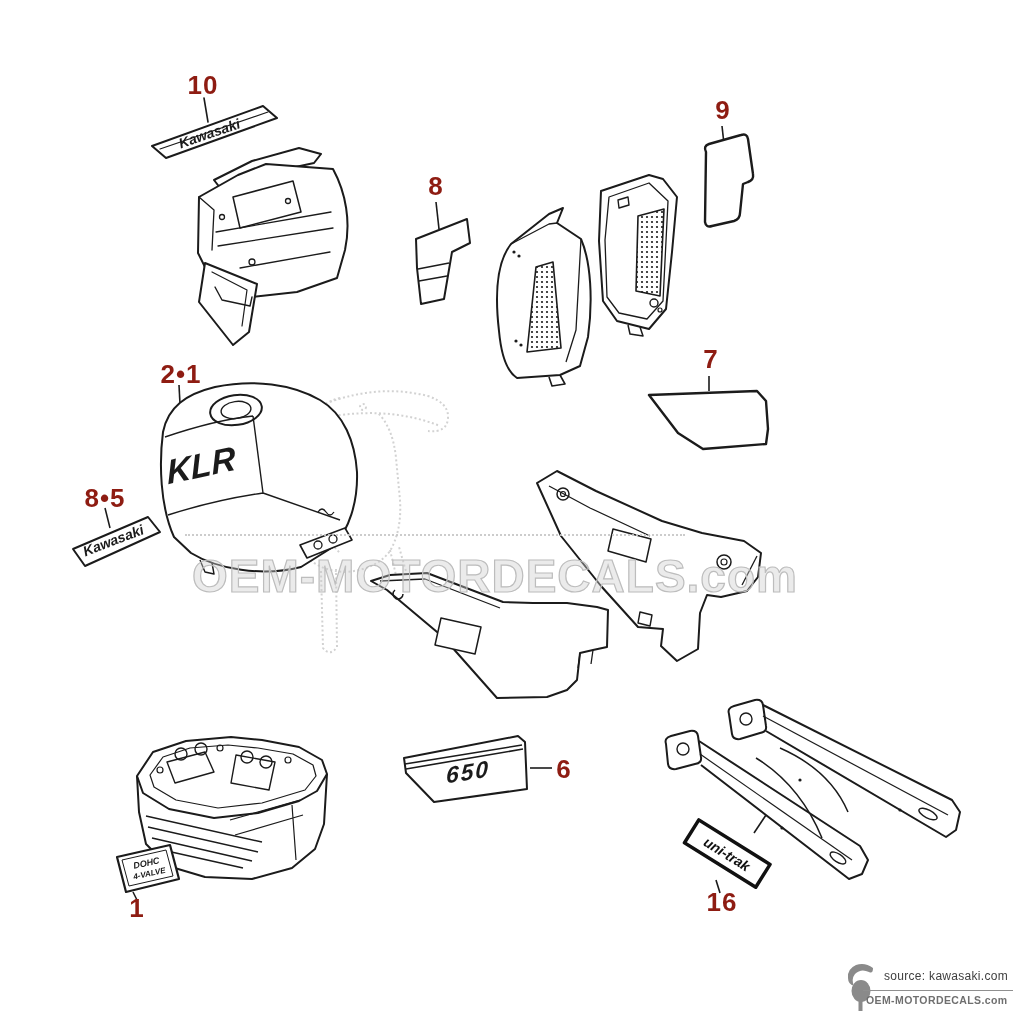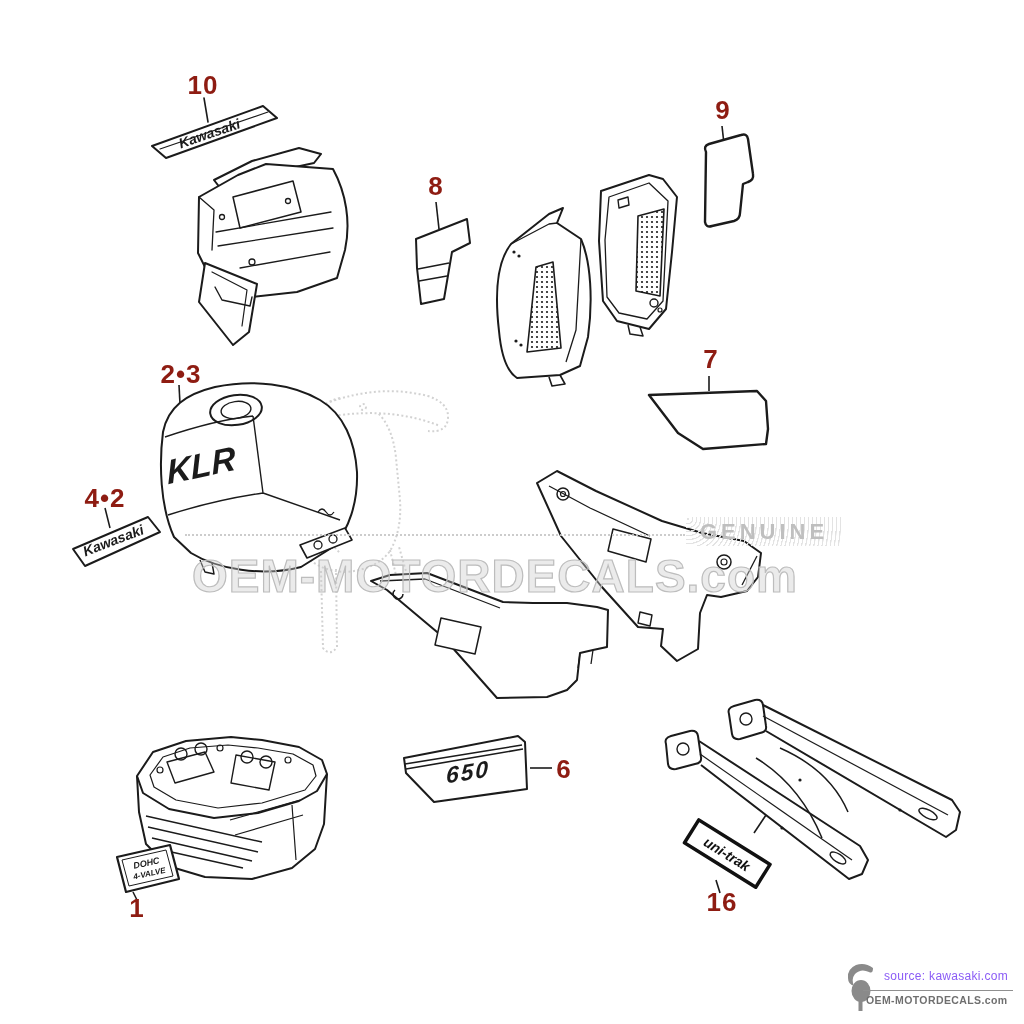--- a/index.html
+++ b/index.html
@@ -25,21 +25,21 @@
     pointer-events:none;
   }
   .wm-big{
     position:absolute;left:192px;top:549px;width:645px;height:54px;
     font-weight:bold;font-size:46px;line-height:54px;letter-spacing:1px;
     color:rgba(205,205,205,0.40);
     -webkit-text-stroke:1.2px #bdbdbd;
     white-space:nowrap;pointer-events:none;
   }
   .footer-source{
-    position:absolute;left:884px;top:969px;font-size:12px;color:#8b5cf6;
+    position:absolute;left:884px;top:969px;font-size:12px;color:#404040;
     letter-spacing:.3px;white-space:nowrap;
   }
   .footer-rule{
     position:absolute;left:863px;top:990px;width:150px;height:0;
     border-top:1.5px solid #8f8f8f;
   }
   .footer-site{
     position:absolute;left:866px;top:994px;font-size:10.5px;font-weight:bold;
     color:#6f6f6f;letter-spacing:.4px;white-space:nowrap;
   }
@@ -210,29 +210,28 @@
       <line x1="754" y1="833" x2="766" y2="815" stroke-width="1.6"></line>
       <line x1="716" y1="880" x2="720" y2="893" stroke-width="1.6"></line>
       <g transform="translate(727,854) rotate(32)">
         <rect x="-42" y="-14" width="84" height="27" fill="#ffffff" stroke="#111111" stroke-width="3.5"></rect>
         <text text-anchor="middle" y="5" font-size="14" font-weight="bold" font-style="italic" fill="#111111" stroke="none">uni-trak</text>
       </g>
     </g>
   </svg>
 
   <div class="wm-line"></div>
-  <div class="wm-genuine">GENUINE</div>
   <div class="wm-big">OEM-MOTORDECALS.com</div>
 
   <div class="callout" style="left:203px;top:85px">10</div>
   <div class="callout" style="left:436px;top:186px">8</div>
   <div class="callout" style="left:723px;top:110px">9</div>
   <div class="callout" style="left:711px;top:359px">7</div>
-  <div class="callout" style="left:181px;top:374px">2•3</div>
-  <div class="callout" style="left:105px;top:498px">4•2</div>
+  <div class="callout" style="left:181px;top:374px">2•1</div>
+  <div class="callout" style="left:105px;top:498px">8•5</div>
   <div class="callout" style="left:564px;top:769px">6</div>
   <div class="callout" style="left:137px;top:908px">1</div>
   <div class="callout" style="left:722px;top:902px">16</div>
 
   <svg width="40" height="52" style="left: 843px; top: 962px; position: absolute;" viewBox="0 0 40 52">
     <path d="M30,6 Q22,0 13,3 Q4,7 5,16 Q5,22 11,24 Q8,17 12,12 Q18,6 26,10 Q30,12 30,6 Z" fill="#8a8a8a"></path>
     <ellipse cx="18" cy="29" rx="9.5" ry="11" fill="#8a8a8a"></ellipse>
     <rect x="15.5" y="39" width="4" height="10" fill="#8a8a8a"></rect>
   </svg>
   <div class="footer-source">source: kawasaki.com</div>

